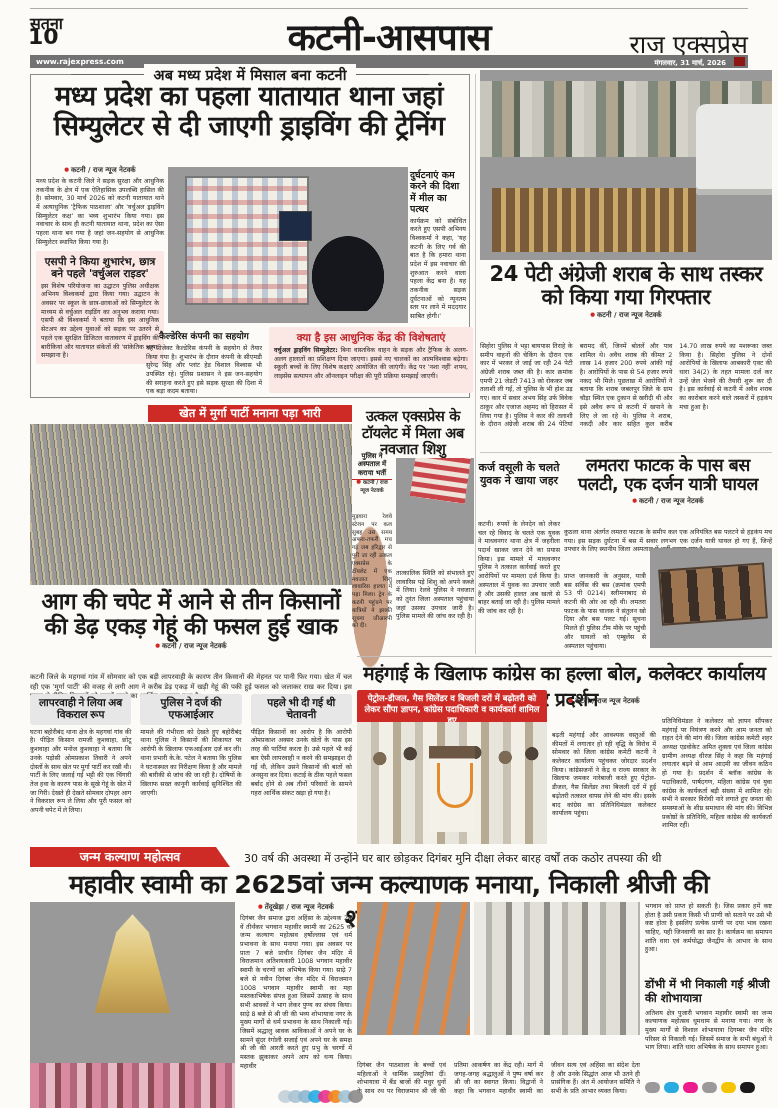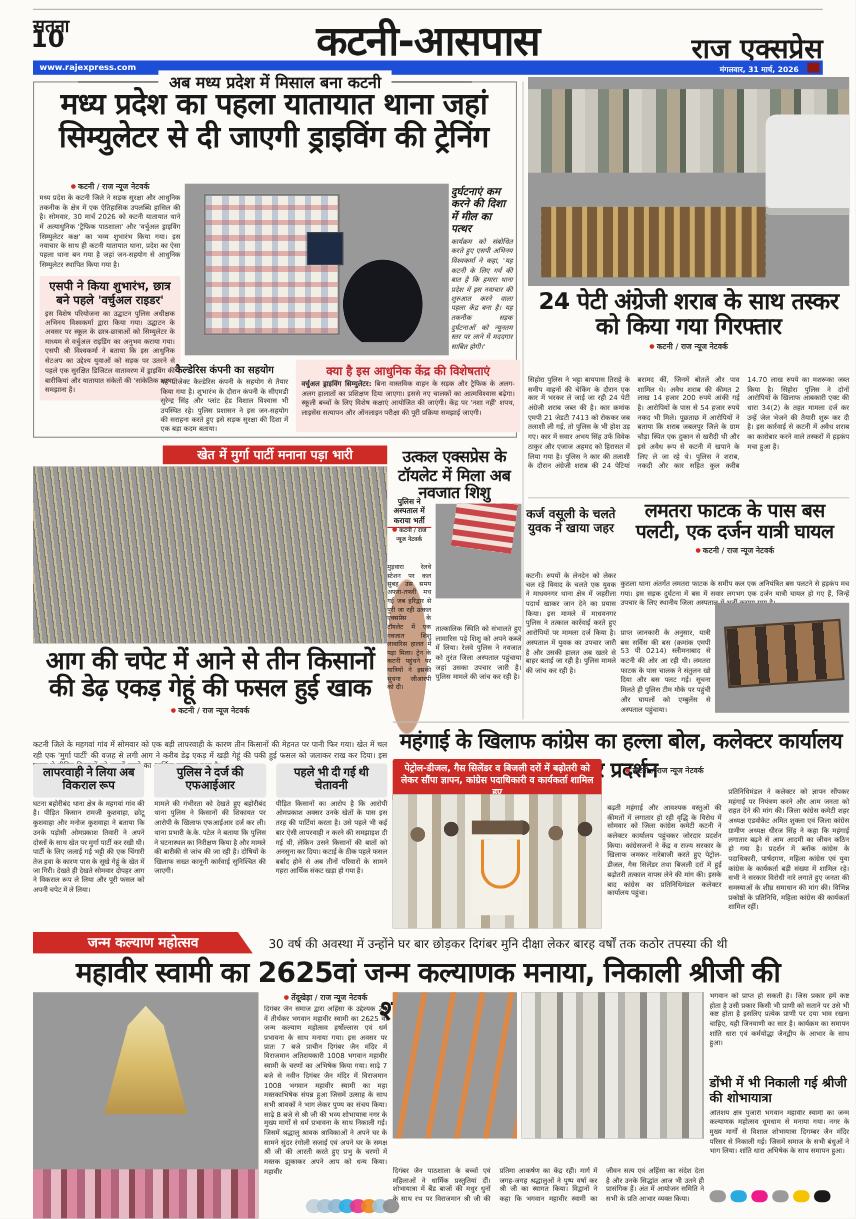--- a/index.html
+++ b/index.html
@@ -9,41 +9,41 @@
   .c{text-align:center;}
   .j{text-align:justify;margin-top:21px;}
   .small{font-size:6.3px;line-height:1.38;color:#2b2b2b;}
   .body7{font-size:6.9px;line-height:1.4;color:#2b2b2b;}
   .rule{background:#b9b9b9;}
   
   .top-rule{left:30px;top:8px;width:718px;height:1px;background:#adadad;}
   .edition{left:30px;top:12px;font-size:16px;font-weight:700;}
   .page-num{left:28px;top:24px;font-size:22px;font-weight:700;}
   .section-title{left:0;top:10px;width:778px;font-size:37px;font-weight:700;letter-spacing:-1px;}
-  .brand{right:30px;top:26px;font-size:25px;font-weight:700;}
-  .red-bar{left:30px;top:55px;width:718px;height:13px;background:#1d4ed8;}
+  .brand{right:30px;top:26px;font-size:25px;font-weight:400;}
+  .red-bar{left:30px;top:55px;width:718px;height:13px;background:#737373;}
   .website{position:absolute;left:6px;top:2px;font-size:7.5px;font-weight:700;color:#fff;}
   .bar-date{position:absolute;right:22px;top:3px;font-size:6.8px;font-weight:700;color:#fff;}
   .bar-end{position:absolute;right:3px;top:2px;width:11px;height:9px;background:#8f1713;}
   
   .byline{font-size:7px;font-weight:700;color:#333;text-align:center;}
   .byline::before{content:"● ";color:#cf2b26;font-size:5.5px;vertical-align:1px;}
   
   .lead-box{left:30px;top:74px;width:438px;height:322px;border:1.5px solid #8a8a8a;}
   .kicker-wrap{position:absolute;left:40px;top:-11px;right:40px;display:flex;align-items:center;}
   .kicker{background:#fcfbf7;padding:0 10px;font-size:14.5px;font-weight:700;white-space:nowrap;}
   .lead-headline{position:absolute;left:4px;top:6px;width:428px;font-size:27px;line-height:1.12;font-weight:700;text-align:center;letter-spacing:-0.5px;}
   .lead-left{position:absolute;left:5px;top:90px;width:128px;}
   .lead-intro{margin-top:3px;}
   .pink{background:#fbe7e3;border-radius:2px;}
   .pink1{margin-top:4px;padding:4px 5px;}
   .pink1-title{font-size:10.5px;line-height:1.2;font-weight:700;text-align:center;}
   .pink1-body{margin-top:2px;}
   .lead-photo{left:137px;top:92px;width:240px;height:156px;}
-  .lead-mile{position:absolute;left:379px;top:94px;width:56px;font-style:italic;}
+  .lead-mile{position:absolute;left:379px;top:94px;width:56px;}
   .mile-title{font-size:9.5px;line-height:1.2;font-weight:700;}
   .mile-body{margin-top:2px;}
   .lead-help{position:absolute;left:115px;top:254px;width:116px;}
   .help-title{font-size:9px;font-weight:700;text-align:center;}
   .help-body{margin-top:2px;}
   .pink2{position:absolute;left:238px;top:252px;width:194px;height:60px;padding:3px 5px;}
   .pink2-title{font-size:10.5px;font-weight:700;color:#c0272d;text-align:center;}
   .pink2-body{margin-top:2px;}
   
   .ph{position:absolute;overflow:hidden;background:#999;}

